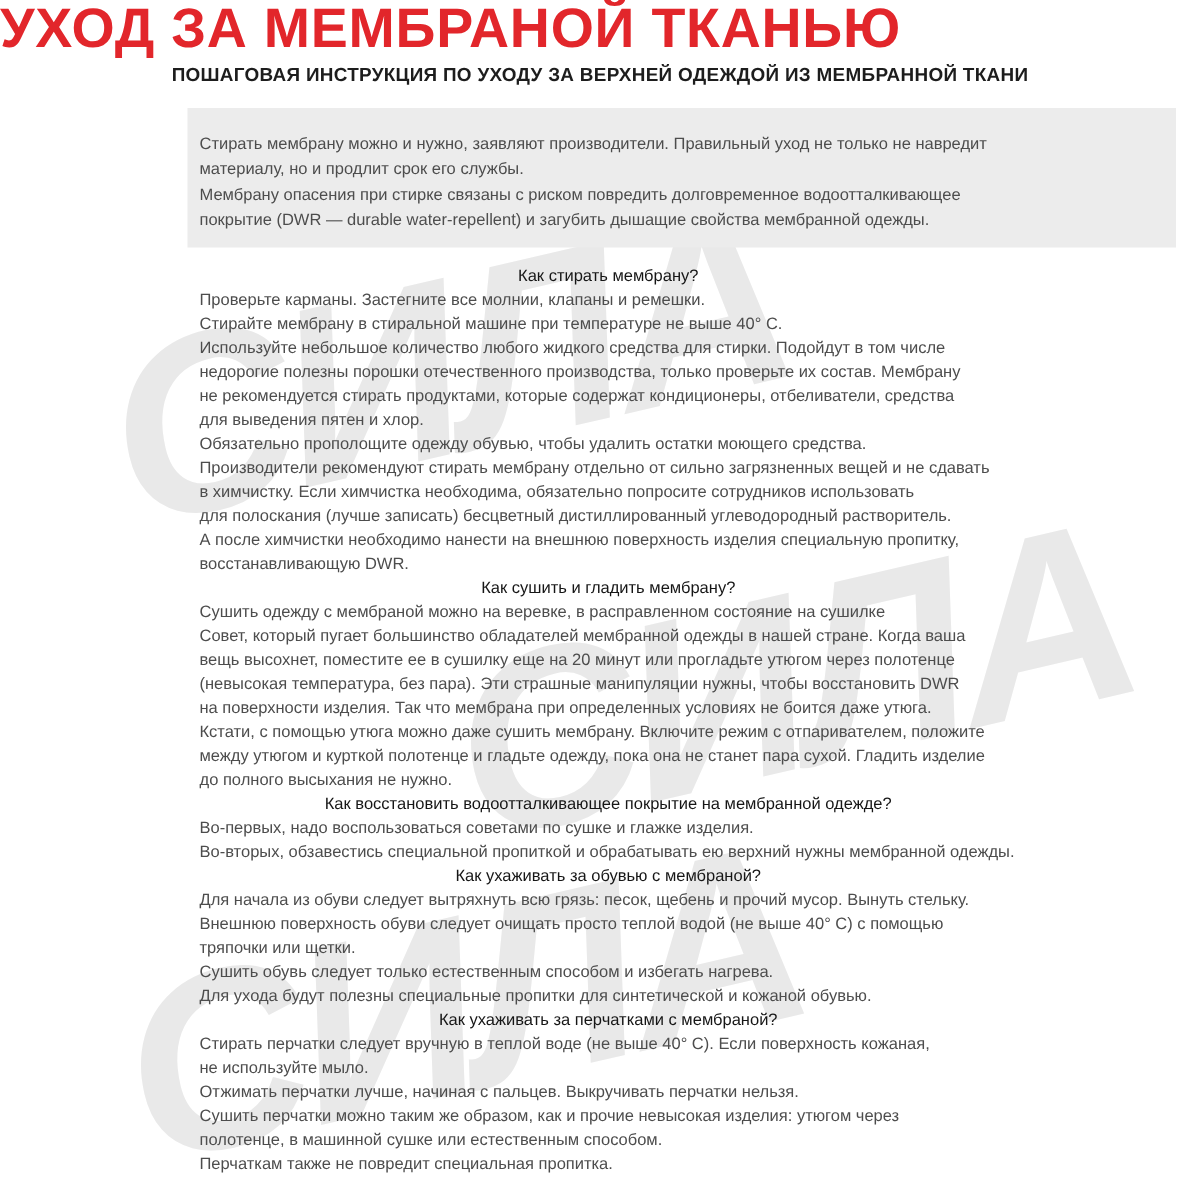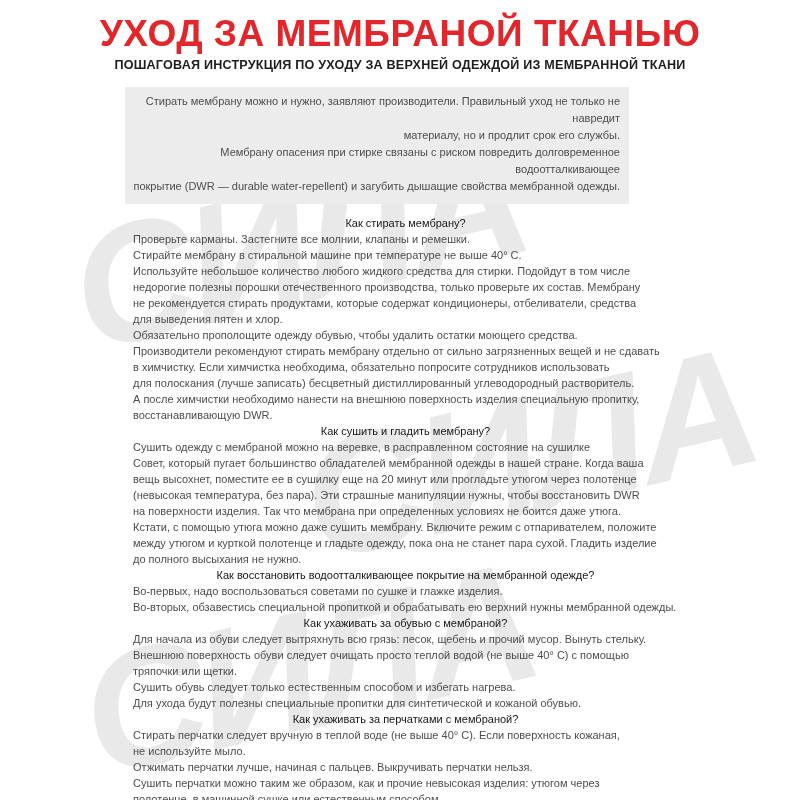--- a/index.html
+++ b/index.html
@@ -33,45 +33,42 @@
     user-select:none;
     pointer-events:none;
   }
   .wm-1{left:70px;top:160px;}
   .wm-2{left:300px;top:370px;}
   .wm-3{left:80px;top:585px;}
   
   .content{position:relative;z-index:1;}
   .title{
     margin:0;
-    padding-top:15px;
-    text-align:center;
     color:var(--red);
     font-size:37px;
     font-weight:800;
     letter-spacing:0.5px;
     line-height:1.05;
   }
   .subtitle{
     margin-top:4px;
     text-align:center;
     color:#1d1d1d;
     font-size:12.6px;
     font-weight:700;
     letter-spacing:0.2px;
   }
   .intro-box{
     margin:15px 0 0 125px;
-    width:504px;
+    width:659px;
     background:var(--intro-bg);
-    padding:6px 9px 9px 8px;
+    padding:16px 9px 9px 8px;
     font-size:11px;
     line-height:17px;
     color:var(--body-text);
-    text-align:right;
   }
   .body-text{
     margin:11px 0 0 133px;
     width:545px;
     font-size:11px;
     line-height:16px;
     color:var(--body-text);
   }
   .section-heading{
     font-weight:400;

